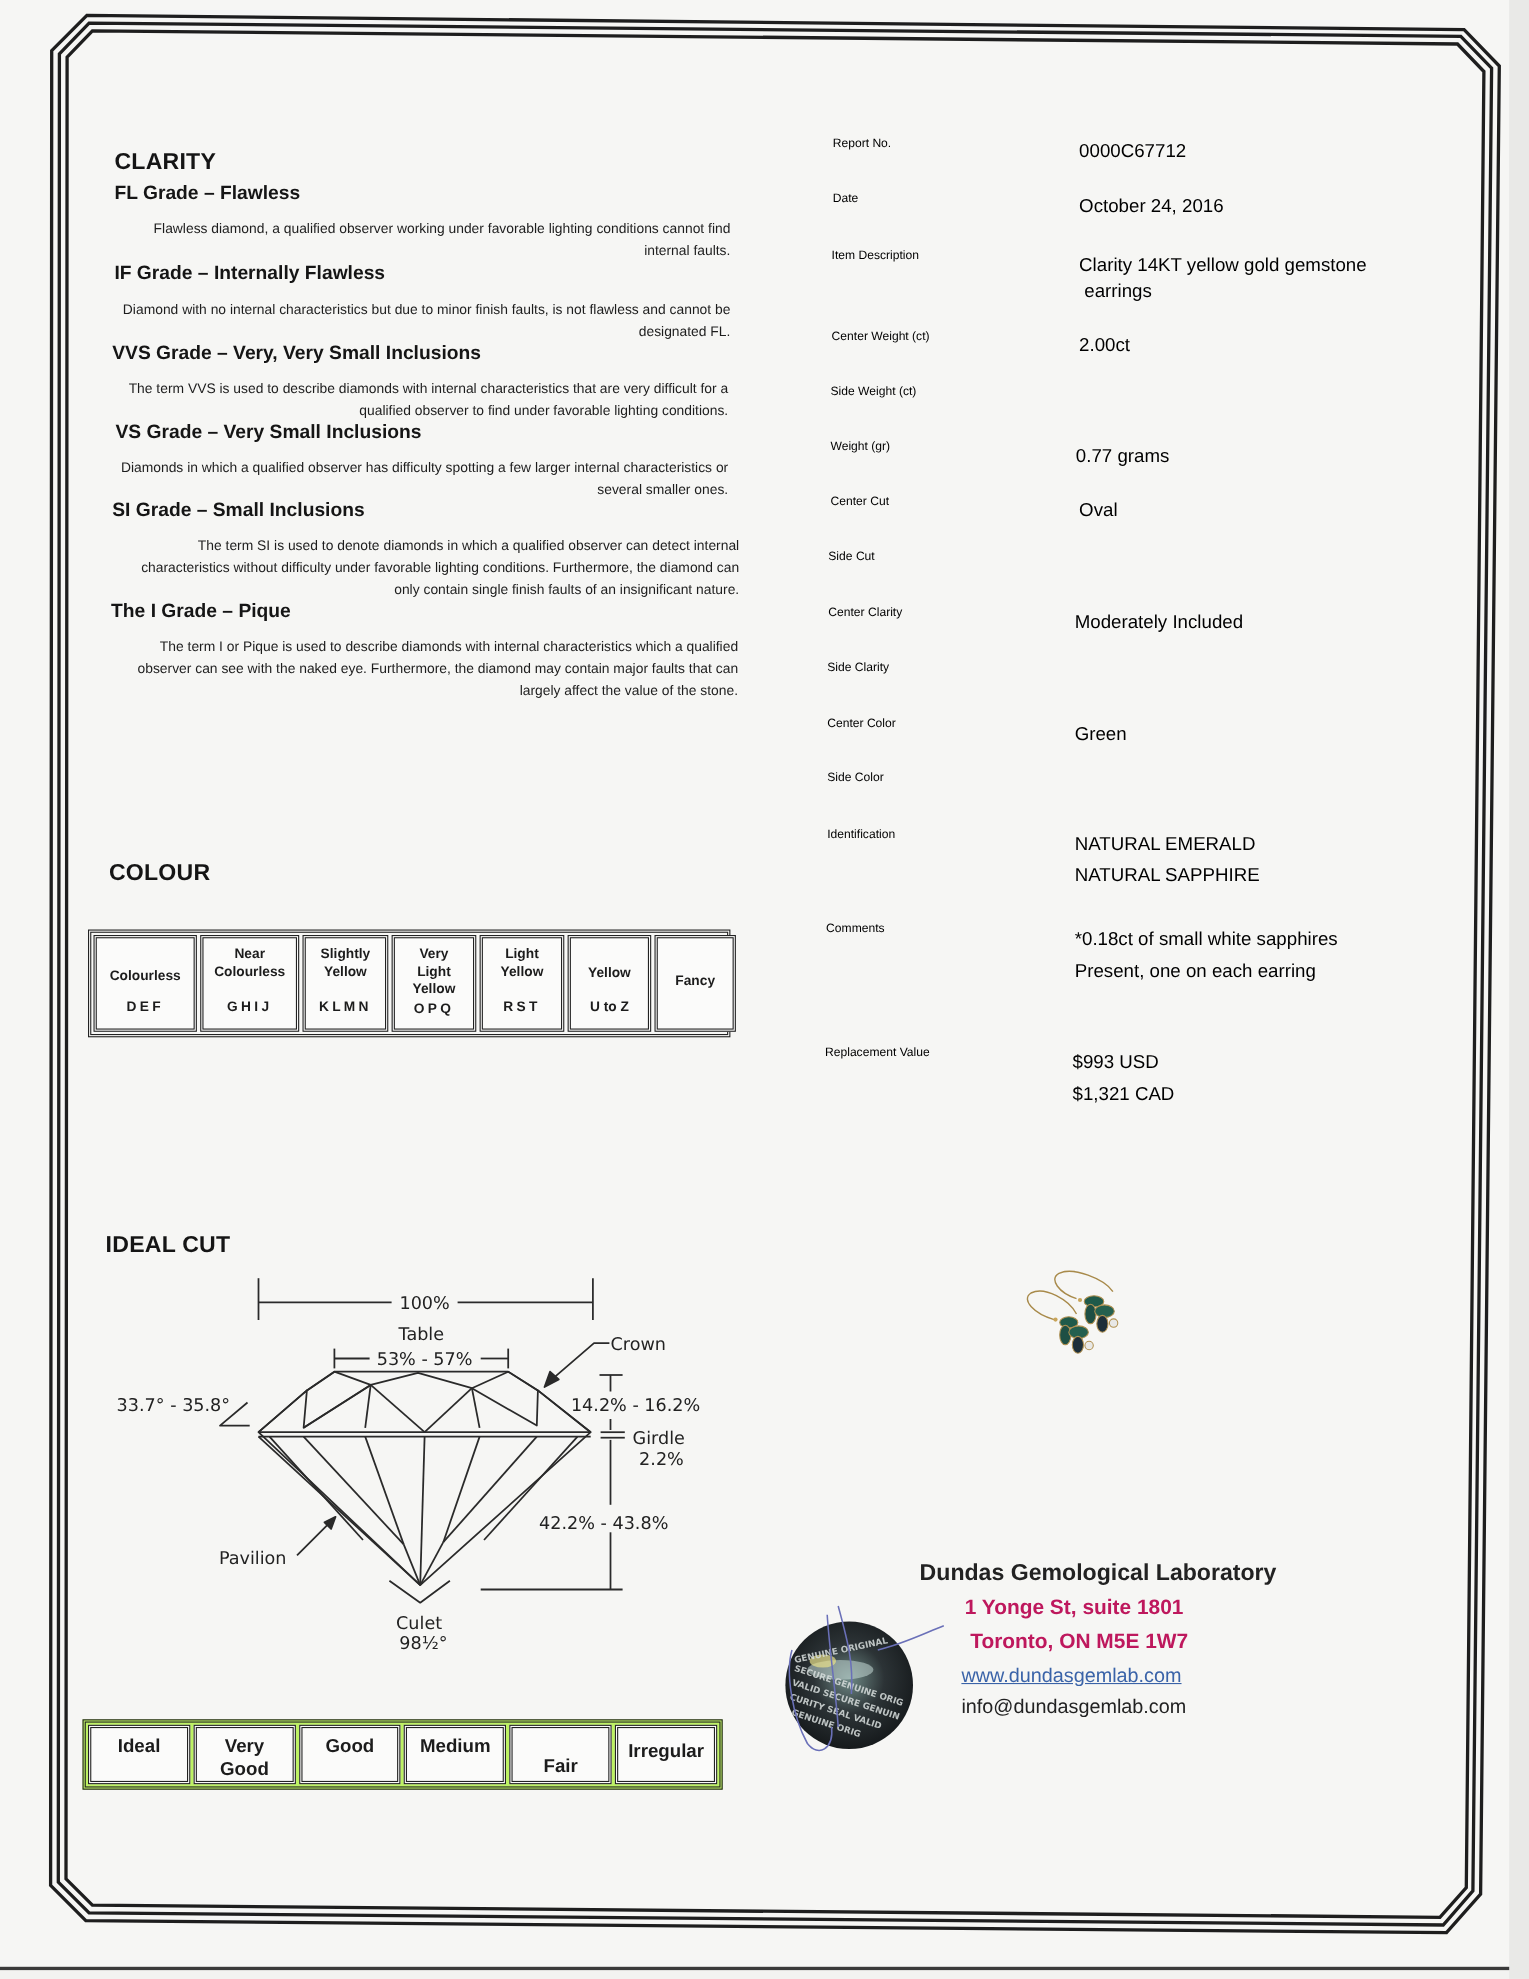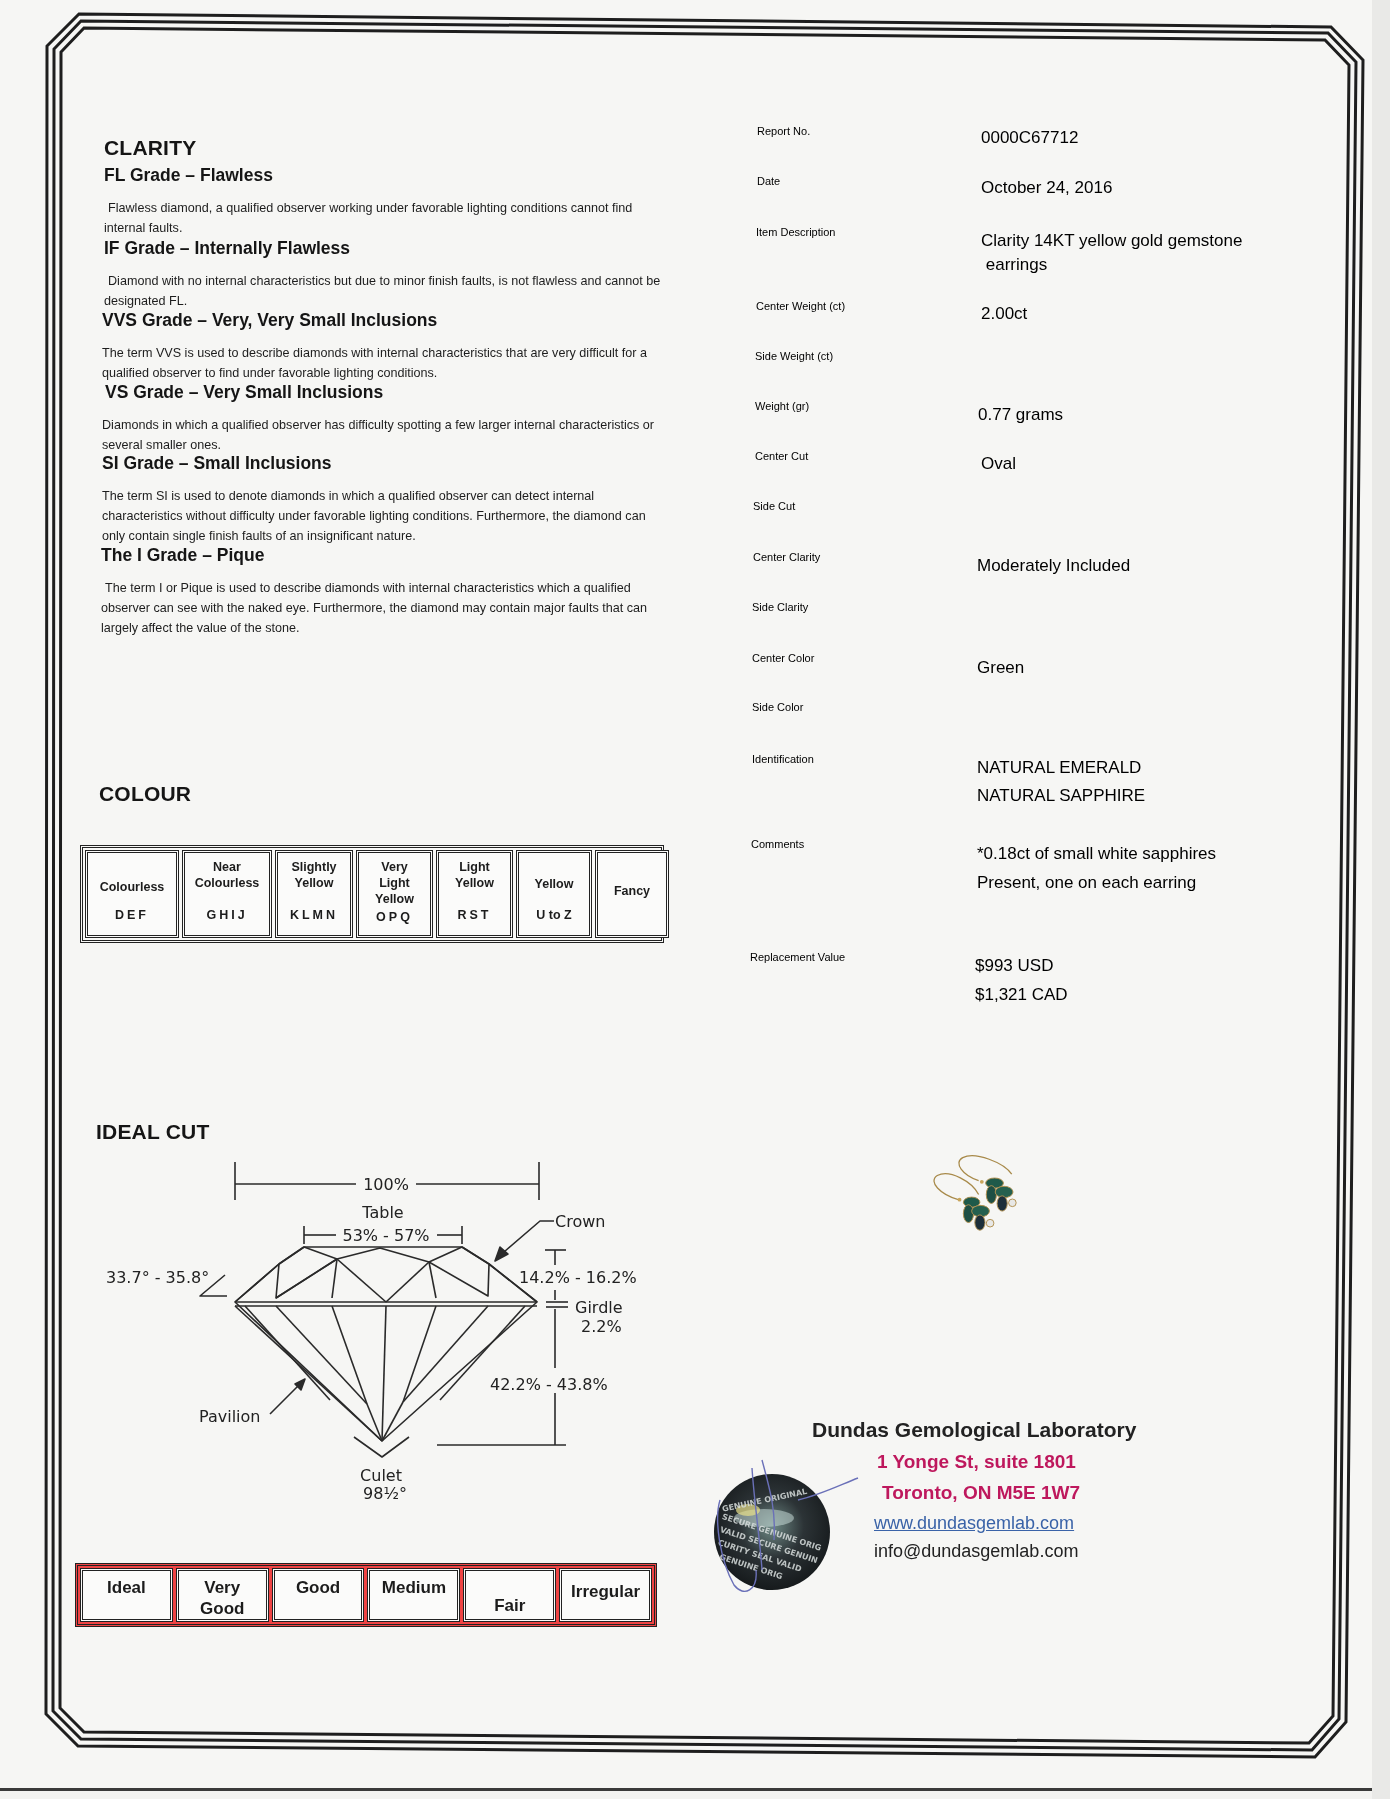--- a/index.html
+++ b/index.html
@@ -20,55 +20,55 @@
   .right-edge {
     position: absolute; left: 1372px; top: 0; width: 18px; height: 1799px;
     background: #e9e9e7;
   }
   svg.frame { position: absolute; left: 0; top: 0; }
   .abs { position: absolute; white-space: nowrap; }
 
   
   .sec-title { font-weight: bold; font-size: 21px; letter-spacing: 0.2px; color: #151515; }
   .grade-title { font-weight: bold; font-size: 17.5px; color: #151515; }
-  .grade-body { font-size: 12.6px; line-height: 20px; color: #1d1d1d; white-space: normal; width: 560px; }
+  .grade-body { font-size: 12.6px; line-height: 20px; color: #1d1d1d; white-space: normal; width: 560px; text-align: right; }
 
   
   .ctable {
     position: absolute; left: 80px; top: 845px; width: 584px; height: 98px;
     border: 3px double #222; box-sizing: border-box; background: #f8f8f6;
     display: flex; padding: 2px; gap: 3px;
   }
   .ccell {
     flex: 0 0 auto; box-sizing: border-box; border: 3px double #222;
     display: flex; flex-direction: column; align-items: center; justify-content: space-between;
     padding: 6px 2px 12px; text-align: center; font-weight: bold; font-size: 12.5px; line-height: 16px;
     background: #fbfbfa;
   }
   .ccell .ctop { white-space: pre-line; }
   .ccell .cgrade { letter-spacing: 3px; font-size: 12.5px; }
   .ccell.fancy { justify-content: center; }
 
   
   .ktable {
     position: absolute; left: 75px; top: 1563px; width: 582px; height: 64px;
-    border: 3px double #222; box-sizing: border-box; background: #ef4444;
+    border: 3px double #222; box-sizing: border-box; background: #bef264;
     display: flex; padding: 2px; gap: 3px;
   }
   .kcell {
     flex: 1 1 0; box-sizing: border-box; border: 3px double #222;
     text-align: center; font-weight: bold; font-size: 17px; line-height: 21px;
     padding-top: 6px; white-space: pre-line; background: #fbfbfa;
   }
 
   
   .rlabel { font-size: 11px; color: #000000; }
   .rvalue { font-size: 17px; color: #000000; line-height: 27px; }
 
-  .lab-title { font-weight: bold; font-size: 21px; color: #222; }
+  .lab-title { font-weight: bold; font-size: 21px; color: #222; margin-left: 24px; }
   .lab-addr { font-weight: bold; font-size: 19px; color: #be185d; }
   .lab-web { font-size: 18px; color: #3a63a8; text-decoration: underline; }
   .lab-mail { font-size: 18px; color: #222; }
 
   .diagram-label { font-family: "DejaVu Sans", sans-serif; font-size: 16px; fill: #222; }
 </style>
 </head>
 <body>
 
 <div class="page-bg"></div>

